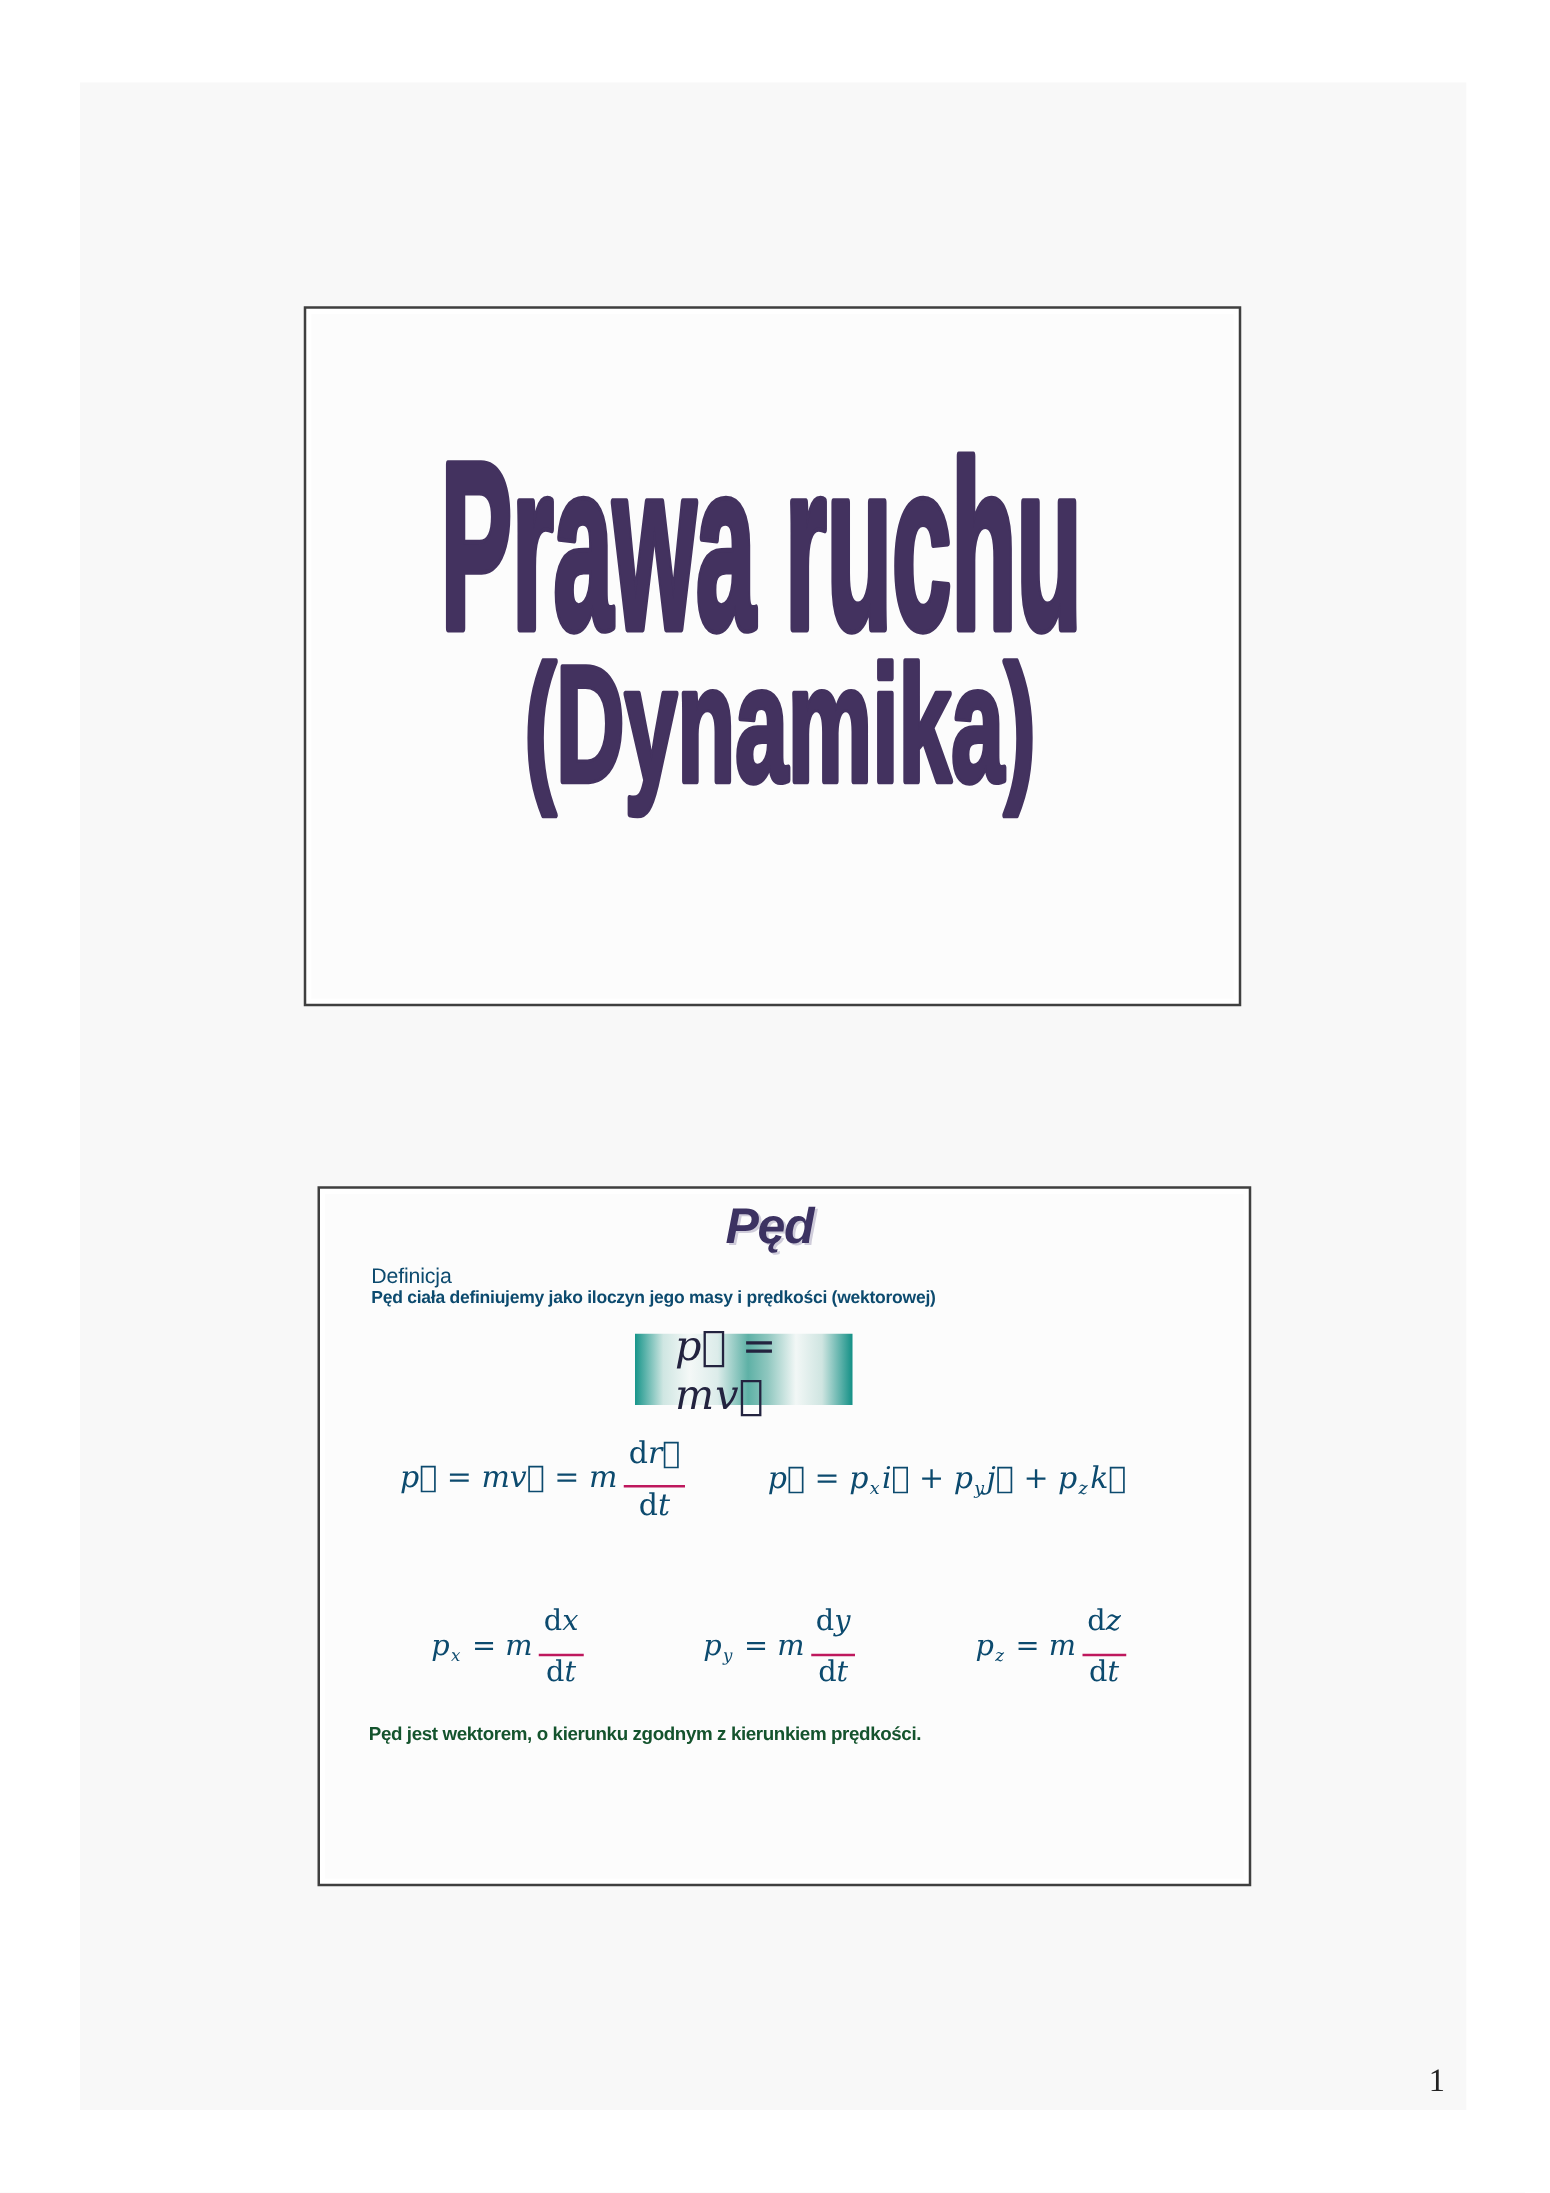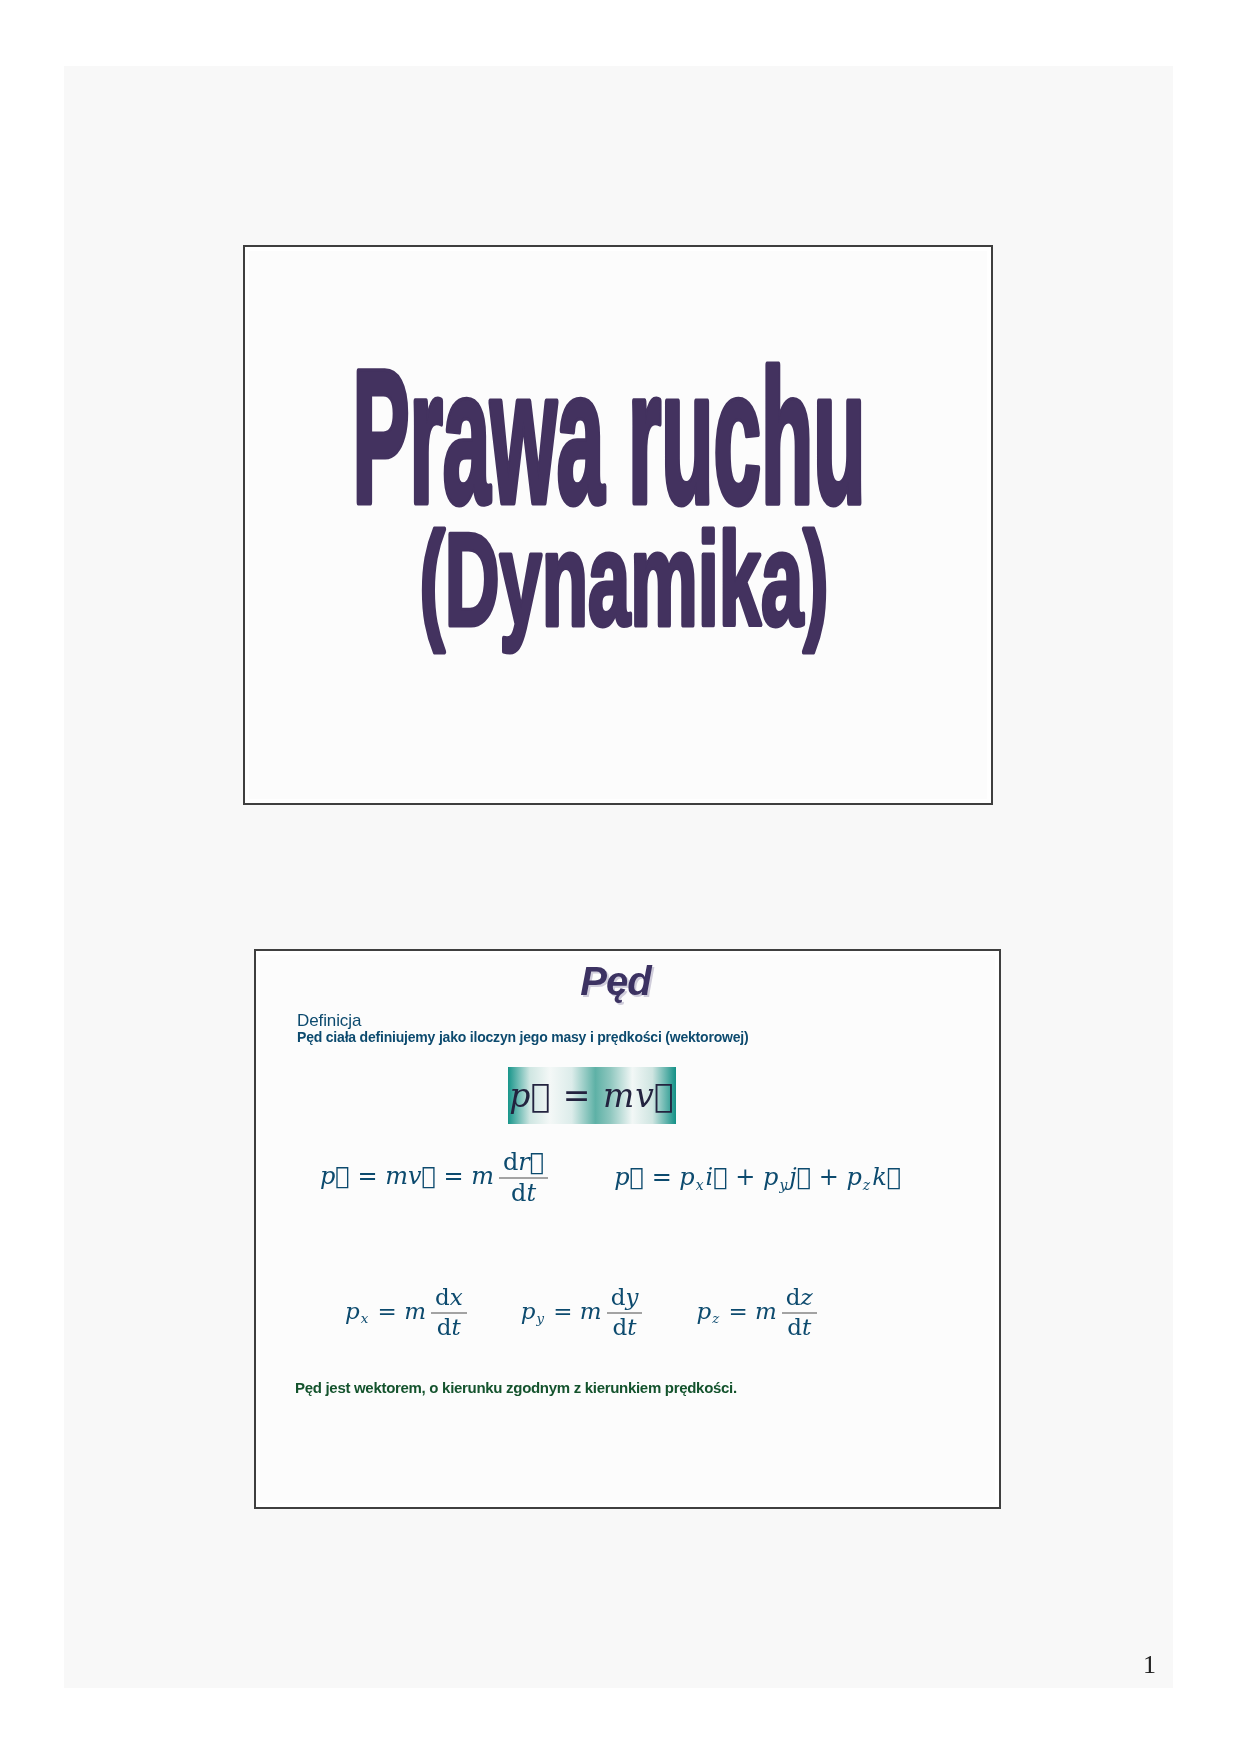--- a/index.html
+++ b/index.html
@@ -42,39 +42,39 @@
   .def-label {
     position:absolute; left:41px; top:60px;
     font-size:17px; font-weight:normal; color:#0c4a6e; letter-spacing:-0.1px;
   }
   .def-text {
     position:absolute; left:41px; top:78px;
     font-size:14px; font-weight:bold; color:#0c4a6e; letter-spacing:-0.2px;
     white-space:nowrap;
   }
   .hl-box {
-    position:absolute; left:252px; top:116px; width:168px; height:57px;
+    position:absolute; left:252px; top:116px; width:142px; height:57px;
     background:linear-gradient(90deg,
       #17958a 0%, #cfe6e2 13%, #f4f8f7 25%, #dcecea 38%,
       #5eb1a6 52%, #8fc7bf 61%, #f2f7f6 74%, #cfe5e1 86%, #139086 100%);
-    display:flex; align-items:center; justify-content:center;
+    display:flex; align-items:center; justify-content:center;padding-left:32px;
   }
   .math {
     font-family:"DejaVu Serif","Liberation Serif",serif;
     font-style:italic; color:#0c4a6e;
   }
   .hl-f { font-size:33px; color:#23233f; letter-spacing:1px; }
   .frow { position:absolute; display:flex; align-items:center; }
   .frow1 { left:64px; top:198px; gap:66px; font-size:24px; }
-  .frow2 { left:89px; top:334px; gap:54px; font-size:23px; }
+  .frow2 { left:89px; top:334px; gap:96px; font-size:23px; }
   .frac {
     display:inline-flex; flex-direction:column; align-items:center;
     vertical-align:middle; margin-left:5px; line-height:1.12;
   }
-  .frac .num { padding:0 4px 1px; border-bottom:2px solid #a3a3a3; }
+  .frac .num { padding:0 4px 12px; border-bottom:2px solid #be185d; }
   .frac .den { padding-top:1px; }
   .rm { font-style:normal; }
   .msub {
     font-size:0.58em; font-style:italic;
     vertical-align:-0.35em; margin:0 2px 0 1px;
   }
   .note {
     position:absolute; left:39px; top:428px;
     font-size:15px; font-weight:bold; color:#14532d; letter-spacing:-0.3px;
     white-space:nowrap;

